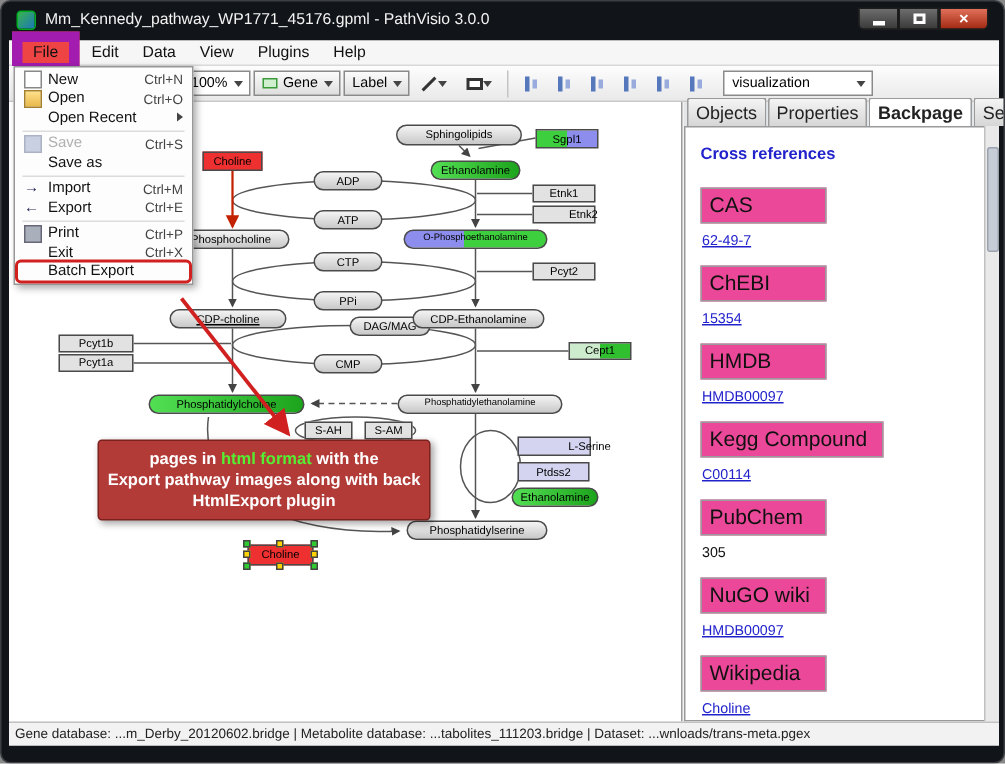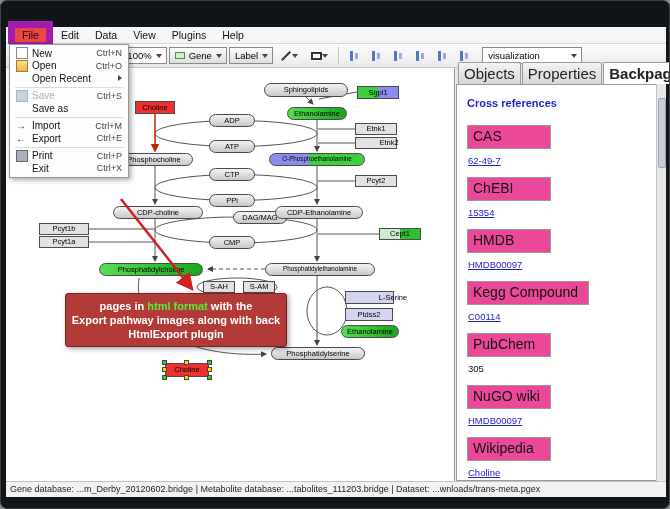--- a/index.html
+++ b/index.html
@@ -72,21 +72,21 @@
   .h-tl{left:-4px;top:-4px;background:#2ecc2e} .h-tr{right:-4px;top:-4px;background:#2ecc2e}
   .h-bl{left:-4px;bottom:-4px;background:#2ecc2e} .h-br{right:-4px;bottom:-4px;background:#2ecc2e}
   .h-t{left:50%;margin-left:-3px;top:-4px;background:#ffd400}
   .h-b{left:50%;margin-left:-3px;bottom:-4px;background:#ffd400}
   .h-l{left:-4px;top:50%;margin-top:-3px;background:#ffd400}
   .h-r{right:-4px;top:50%;margin-top:-3px;background:#ffd400}
 
   
   .sidebar { position:absolute; left:450px; top:0; width:210px; height:413px; background:#e4e7ea; }
   .tabs { position:absolute; left:0; top:0; width:100%; height:16px; display:flex; align-items:flex-end; padding-left:2px; }
-  .tab { font-size:15px; padding:2px 5px; background:linear-gradient(#f4f4f4,#d6d6d6); border:1px solid #9a9a9a;
+  .tab { font-size:12px; padding:2px 5px; background:linear-gradient(#f4f4f4,#d6d6d6); border:1px solid #9a9a9a;
          border-bottom:none; margin-right:1px; border-radius:2px 2px 0 0; cursor:pointer; color:#222; }
   .tab.active { background:#fff; font-weight:bold; }
   .sb-content { position:absolute; left:0; top:16px; width:200px; height:397px; background:#fff;
                 border:1px solid #9a9a9a; border-right:none; padding:6px 10px; overflow:hidden; }
   .crossref-heading { color:#2222cc; font-weight:bold; font-size:11px; margin:6px 0 16px; }
   .bp-header { width:max-content; min-width:84px; background:#ec4899; border:1px solid #9a9a9a;
                font-size:14px; padding:2px 10px 4px 5px; color:#111; }
   .bp-link { color:#2222cc; text-decoration:underline; font-size:9.5px; margin:6px 0 11px 1px;
              width:max-content; cursor:pointer; }
   .bp-value { color:#111; font-size:9.5px; margin:6px 0 11px 1px; width:max-content; }
@@ -125,20 +125,33 @@
                 color:#fff; font-weight:bold; font-size:11px; text-align:center;
                 display:flex; flex-direction:column; justify-content:center; gap:2px; }
   .annotation .hl { color:#55ee33; }
   .arrow-overlay { position:absolute; left:0; top:0; z-index:45; pointer-events:none; }
 </style>
 </head>
 <body>
 
 <div class="window">
 
+  <div class="titlebar">
+    <span class="app-icon"></span>
+    <span class="title-text">Mm_Kennedy_pathway_WP1771_45176.gpml - PathVisio 3.0.0</span>
+    <div class="win-btns">
+      <div class="wb min">
+          <i></i>
+        </div>
+      <div class="wb max">
+          <i></i>
+        </div>
+      <div class="wb close">×</div>
+    </div>
+  </div>
 
   <div class="client">
 
     <div class="menubar" id="menu-items">
         <div class="menu-item active">File</div>
         <div class="menu-item">Edit</div>
         <div class="menu-item">Data</div>
         <div class="menu-item">View</div>
         <div class="menu-item">Plugins</div>
         <div class="menu-item">Help</div>
@@ -272,21 +285,21 @@
             </div>
             <div class="pnode round" style="left: 203px; top: 100px; width: 46px; height: 13px; background: linear-gradient(rgb(244, 244, 244), rgb(200, 200, 200));">
               <span class="plabel">CTP</span>
             </div>
             <div class="pnode rect" style="left: 349px; top: 107px; width: 42px; height: 12px; background: rgb(226, 226, 226);">
               <span class="plabel">Pcyt2</span>
             </div>
             <div class="pnode round" style="left: 203px; top: 126px; width: 46px; height: 13px; background: linear-gradient(rgb(244, 244, 244), rgb(200, 200, 200));">
               <span class="plabel">PPi</span>
             </div>
-            <div class="pnode round" style="left: 107px; top: 138px; width: 90px; height: 13px; background: linear-gradient(rgb(244, 244, 244), rgb(200, 200, 200));">
+            <div class="pnode round" style="left: 107px; top: 138px; width: 78px; height: 13px; background: linear-gradient(rgb(244, 244, 244), rgb(200, 200, 200)); text-decoration: underline;">
               <span class="plabel">CDP-choline</span>
             </div>
             <div class="pnode round" style="left: 227px; top: 143px; width: 54px; height: 13px; background: linear-gradient(rgb(244, 244, 244), rgb(200, 200, 200));">
               <span class="plabel">DAG/MAG</span>
             </div>
             <div class="pnode round" style="left: 269px; top: 138px; width: 88px; height: 13px; background: linear-gradient(rgb(244, 244, 244), rgb(200, 200, 200));">
               <span class="plabel">CDP-Ethanolamine</span>
             </div>
             <div class="pnode rect" style="left: 373px; top: 160px; width: 42px; height: 12px; background: linear-gradient(90deg, rgb(205, 236, 205) 50%, rgb(47, 191, 47) 50%);">
               <span class="plabel">Cept1</span>
@@ -421,20 +434,25 @@
           <div class="mrow">
             <span class="mi mi-print"></span>
             <span class="mlabel">Print</span>
             <span class="maccel">Ctrl+P</span>
           </div>
           <div class="mrow">
             <span class="mi"></span>
             <span class="mlabel">Exit</span>
             <span class="maccel">Ctrl+X</span>
           </div>
+          <div class="mrow highlighted">
+            <span class="mi"></span>
+            <span class="mlabel">Batch Export</span>
+            <span class="maccel"></span>
+          </div>
         </div>
     </div>
 
   </div>
 
   <div class="annotation" style="background: rgb(178, 59, 56);">
     <div><span>pages in </span><span class="hl" style="color: rgb(85, 238, 51);">html format</span><span> with the</span></div>
     <div><span>Export pathway images along with back</span></div>
     <div><span>HtmlExport plugin</span></div>
   </div>

